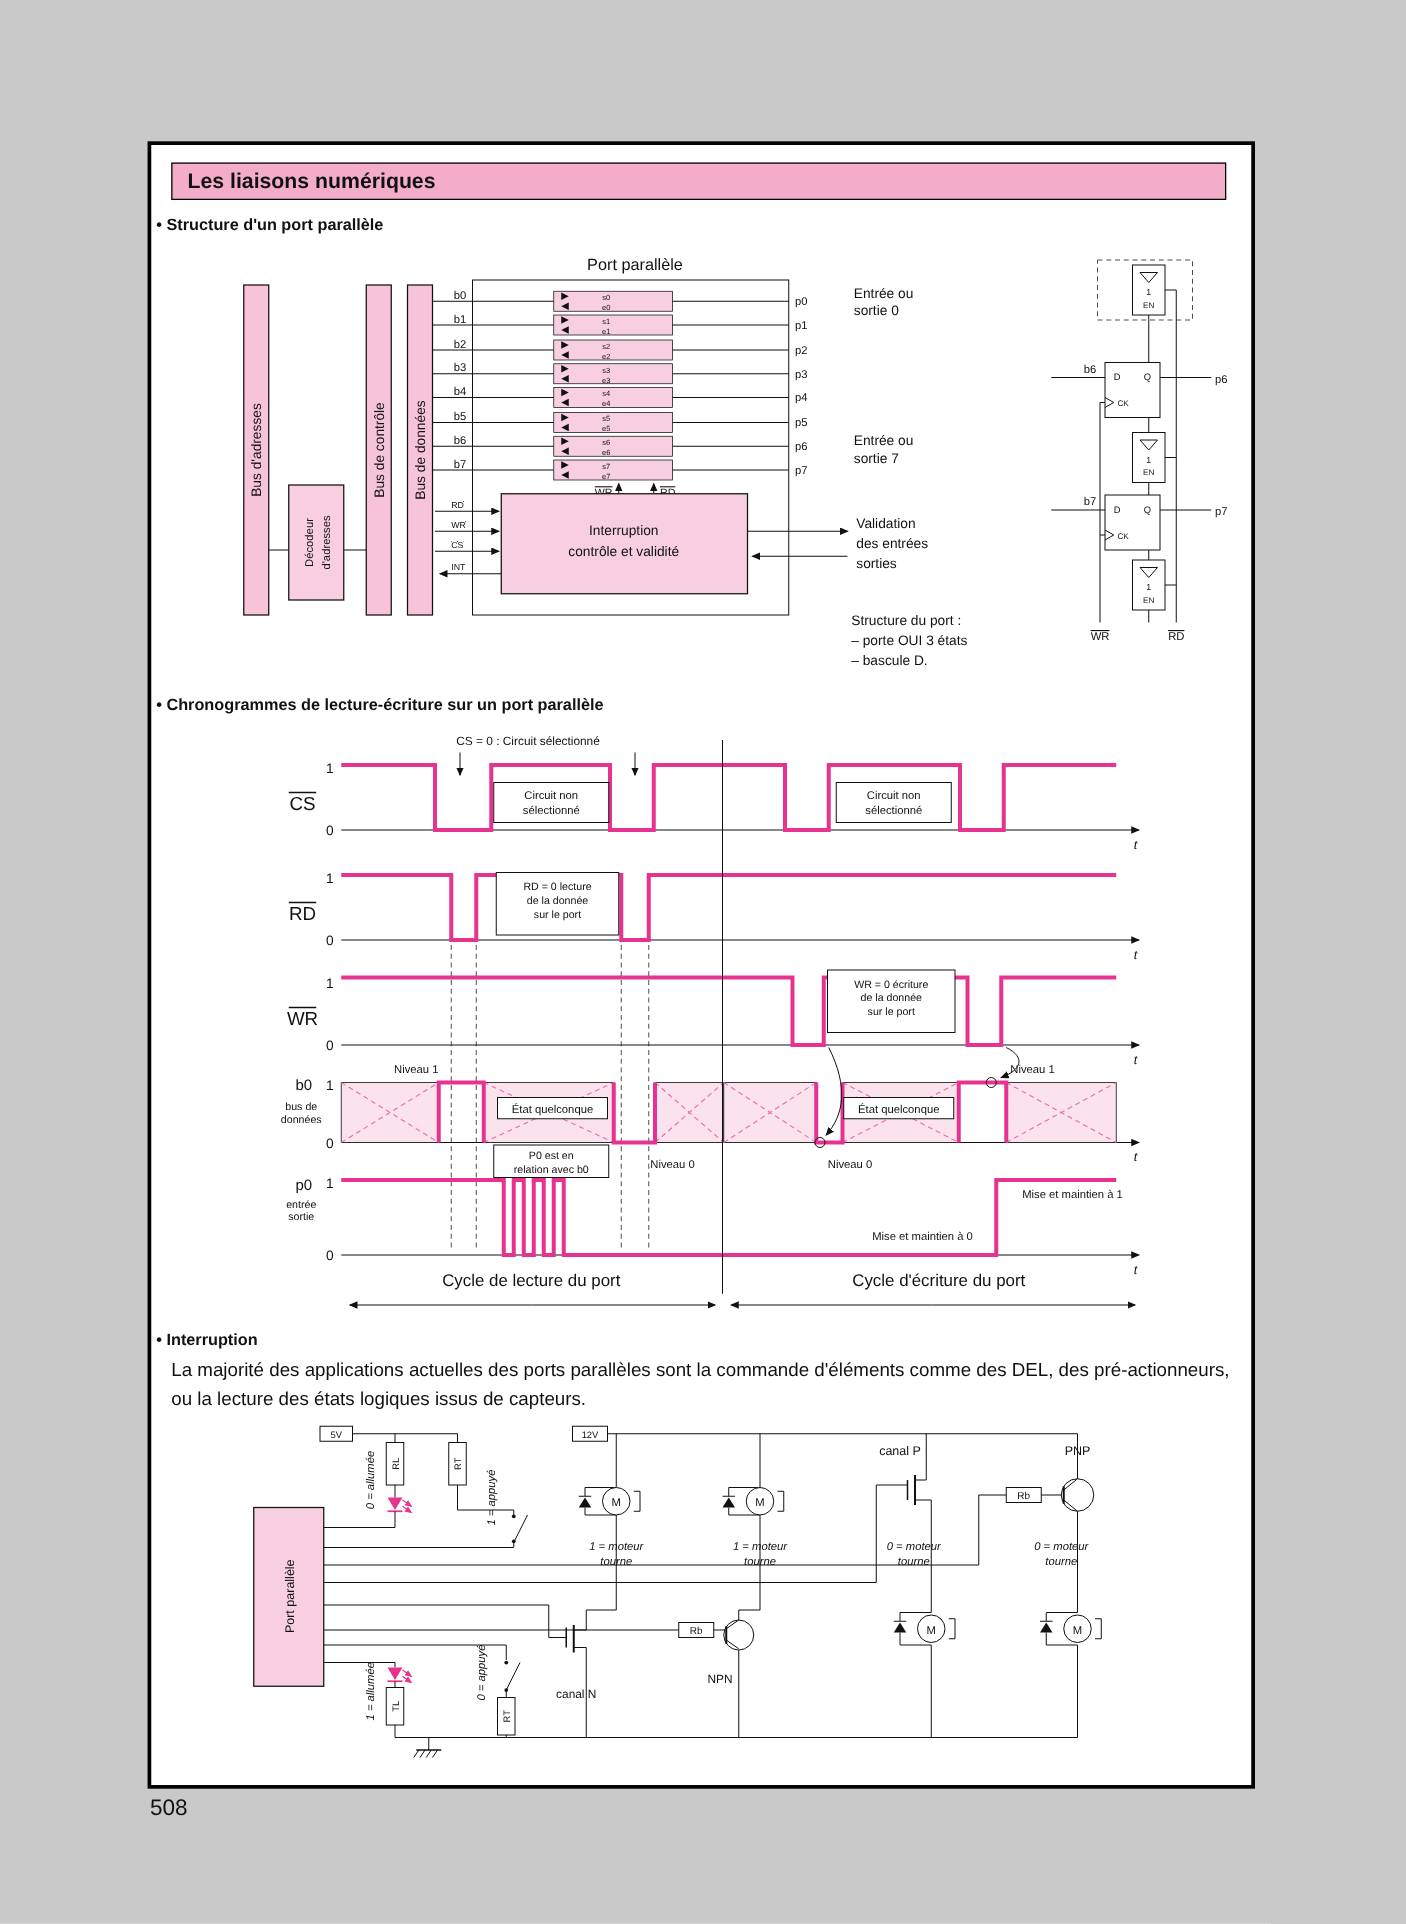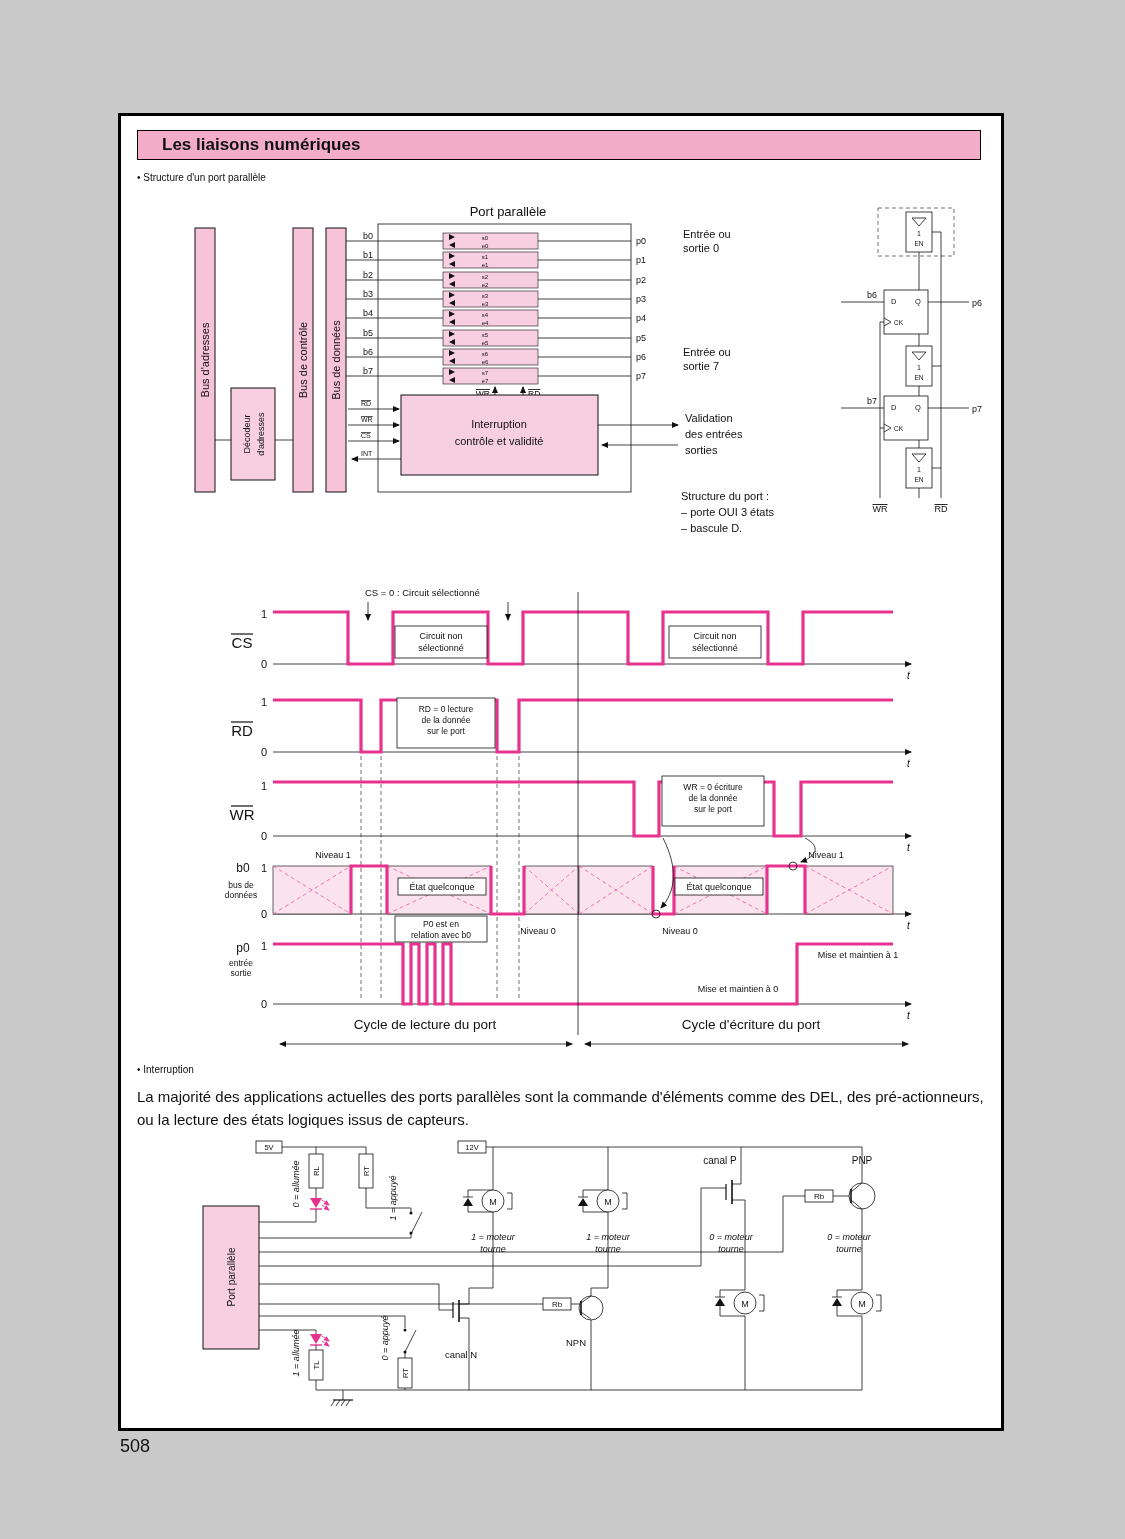--- a/index.html
+++ b/index.html
@@ -2,22 +2,22 @@
 <html><head>
 <meta charset="utf-8">
 <style>
   html,body{margin:0;padding:0}
   body{width:1125px;height:1539px;position:relative;background:#c9c9c9;
        font-family:"Liberation Sans",sans-serif;color:#111}
   .page{position:absolute;left:118px;top:113px;width:886px;height:1318px;
         background:#fff;border:3px solid #000;box-sizing:border-box}
   .banner{position:absolute;left:16px;top:14px;width:844px;height:30px;
           background:#f3adc9;border:1px solid #000;box-sizing:border-box}
-  .banner span{display:block;padding-left:24px;line-height:27px;font-weight:bold;font-size:17px}
-  .sec-title{position:absolute;left:16px;font-weight:normal;font-size:10px}
+  .banner span{display:block;padding-left:12px;line-height:27px;font-weight:bold;font-size:17px}
+  .sec-title{position:absolute;left:4px;font-weight:bold;font-size:13px}
   .para{position:absolute;left:16px;top:970px;width:848px;font-size:15px;line-height:1.5}
   .folio{position:absolute;left:120px;top:1436px;font-size:18px}
   svg{position:absolute;left:8px;overflow:visible}
   svg text{font-family:"Liberation Sans",sans-serif;fill:#111}
   .thin{stroke:#111;fill:none;stroke-width:.8}
   .pinkbar{fill:#f6c3d8;stroke:#111;stroke-width:1}
   .pinkbox{fill:#f8cfe0;stroke:#111;stroke-width:1}
   .cell{fill:#f8cfe0;stroke:#111;stroke-width:.6}
   .whitebox{fill:#fff;stroke:#111;stroke-width:.8}
   .wave{stroke:#e73390;stroke-width:3.2;fill:none}
@@ -229,20 +229,21 @@
       <line x1="751" y1="228" x2="755" y2="228" class="thin"></line>
       <line x1="812" y1="298" x2="812" y2="32" class="thin"></line>
       <line x1="803" y1="32" x2="812" y2="32" class="thin"></line>
       <line x1="803" y1="166" x2="812" y2="166" class="thin"></line>
       <line x1="803" y1="268" x2="812" y2="268" class="thin"></line>
       <text x="751" y="312" font-size="9" text-anchor="middle" class="ov">WR</text>
       <text x="812" y="312" font-size="9" text-anchor="middle" class="ov">RD</text>
     </g>
   </svg>
 
+  <div class="sec-title" style="top:440px">• Chronogrammes de lecture-écriture sur un port parallèle</div>
 
   <svg width="868" height="480" viewBox="0 0 868 480" style="top:464px">
     <defs>
       <marker id="a2" markerWidth="9" markerHeight="9" refX="6" refY="3" orient="auto" markerUnits="userSpaceOnUse">
         <path d="M0,0 L7,3 L0,6 z" fill="#111"></path>
       </marker>
     </defs>
 
     <g>
       <line x1="232" y1="176" x2="232" y2="420" class="dash"></line>

